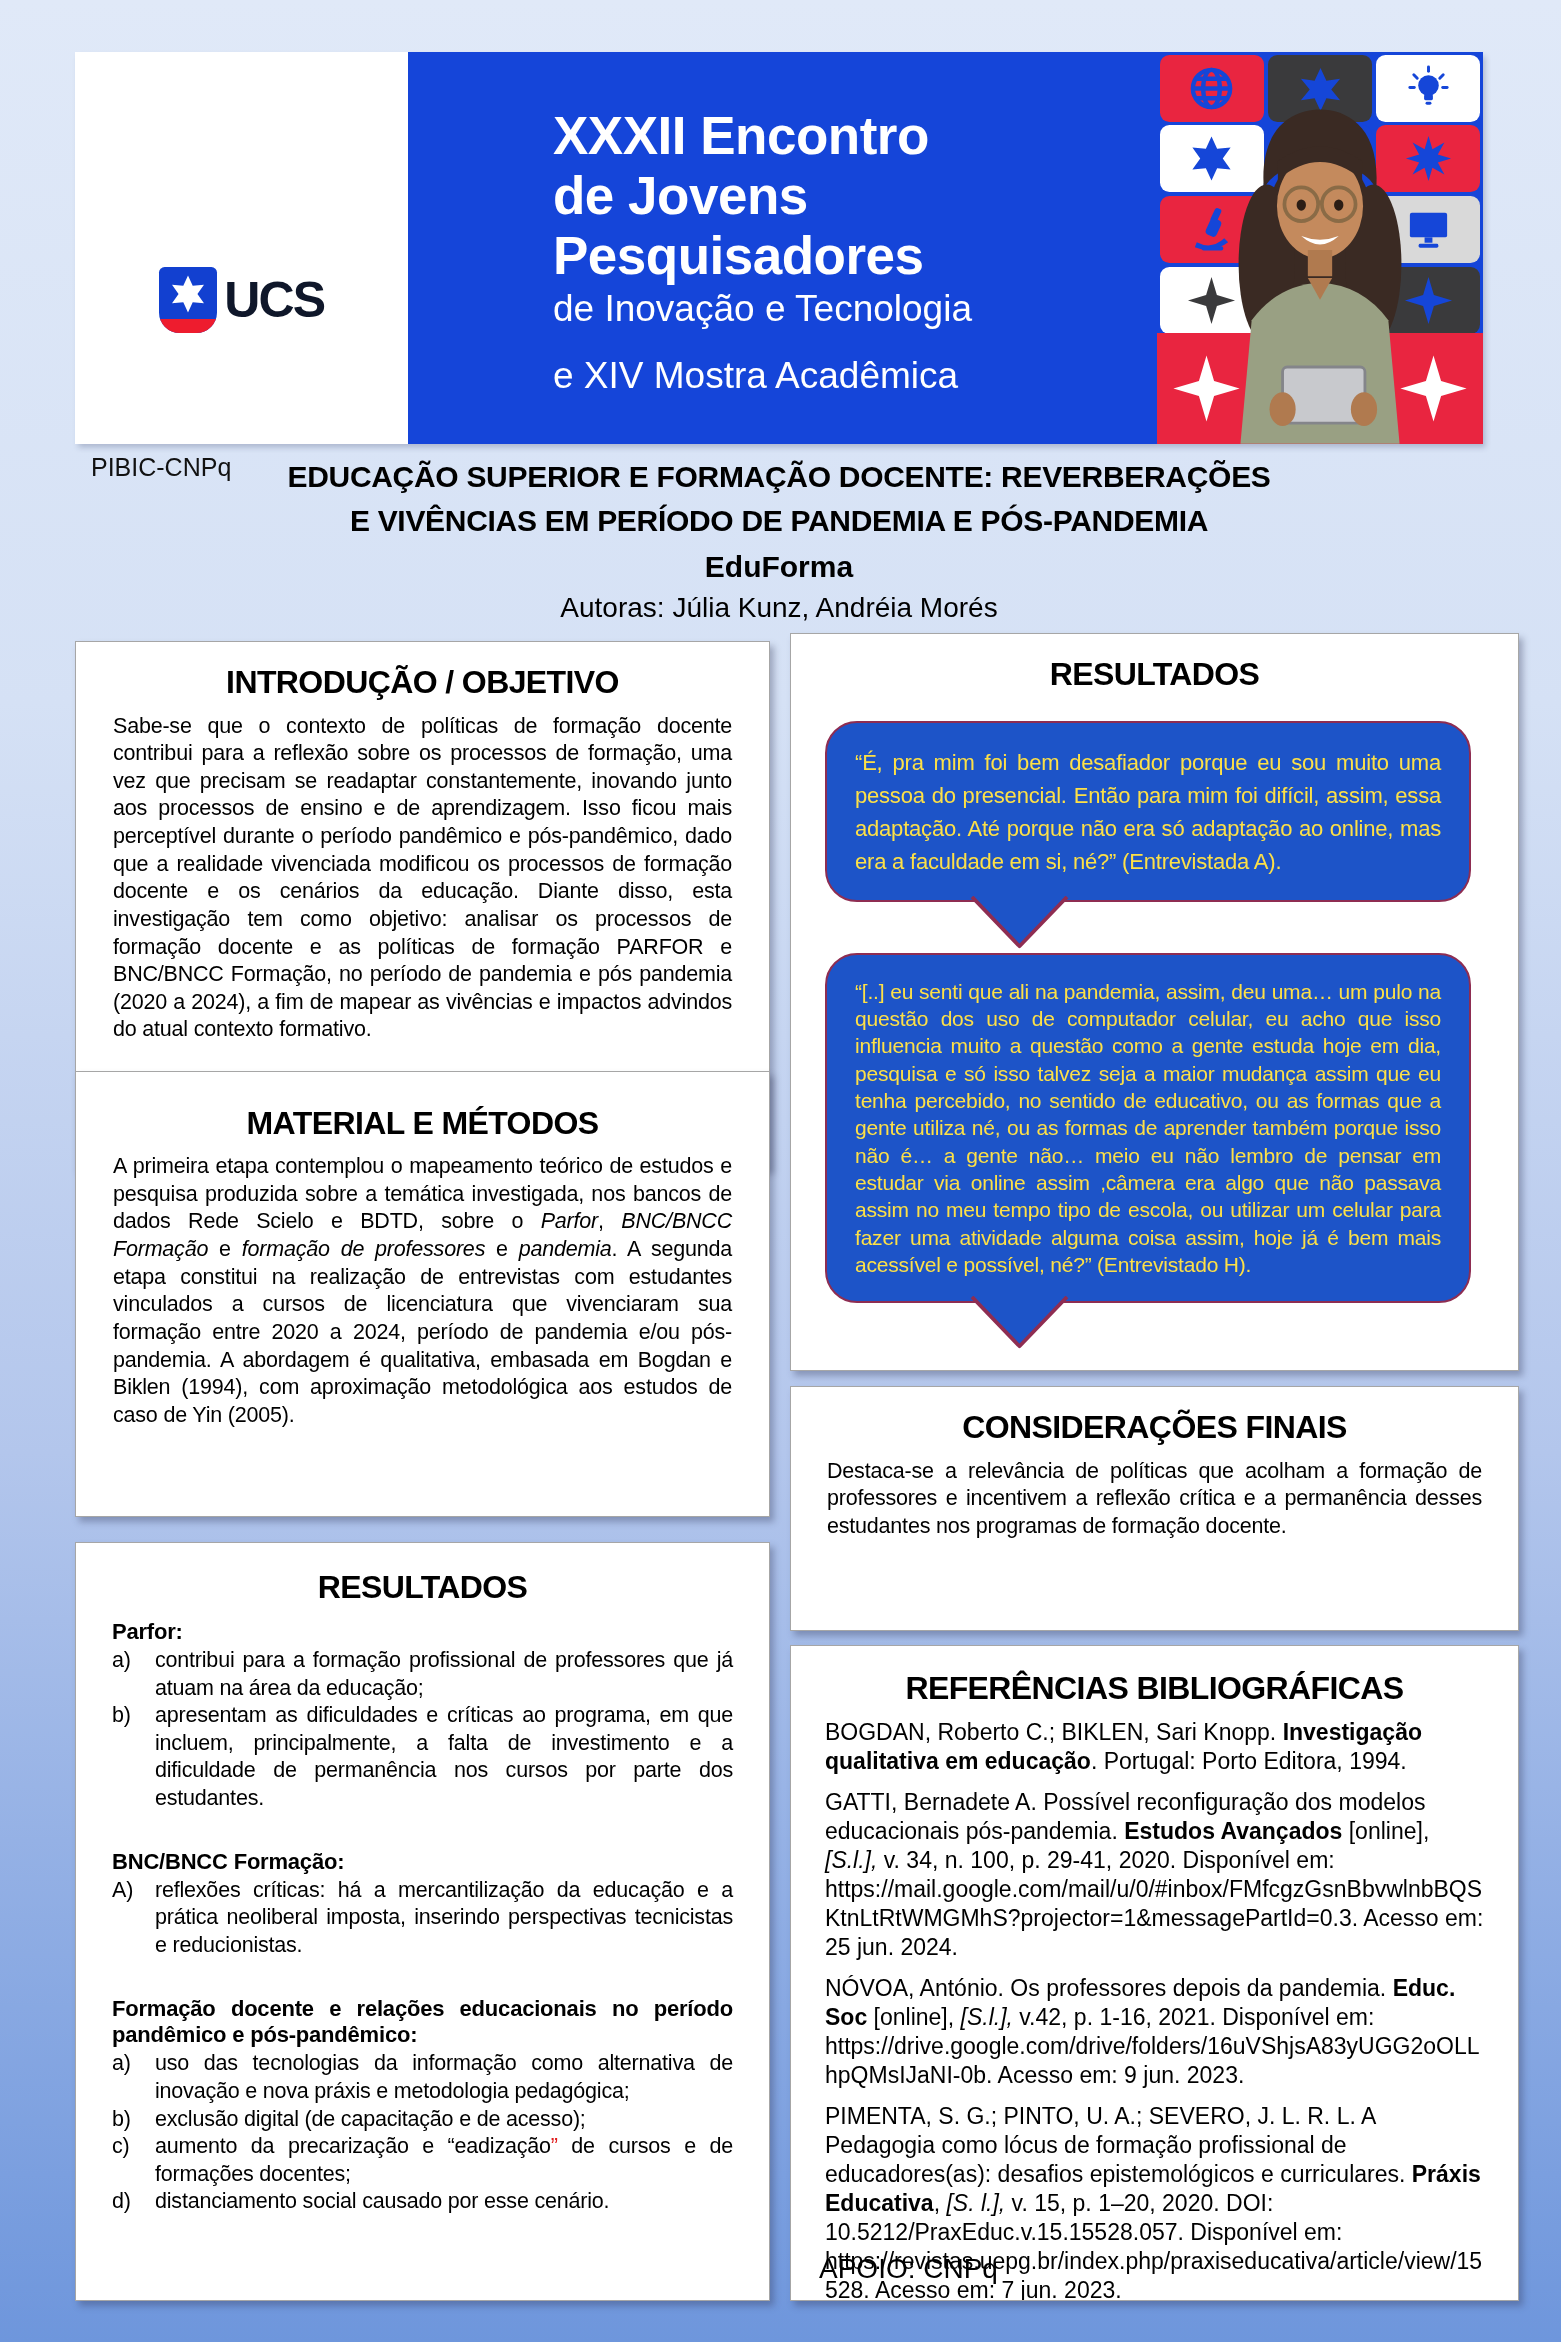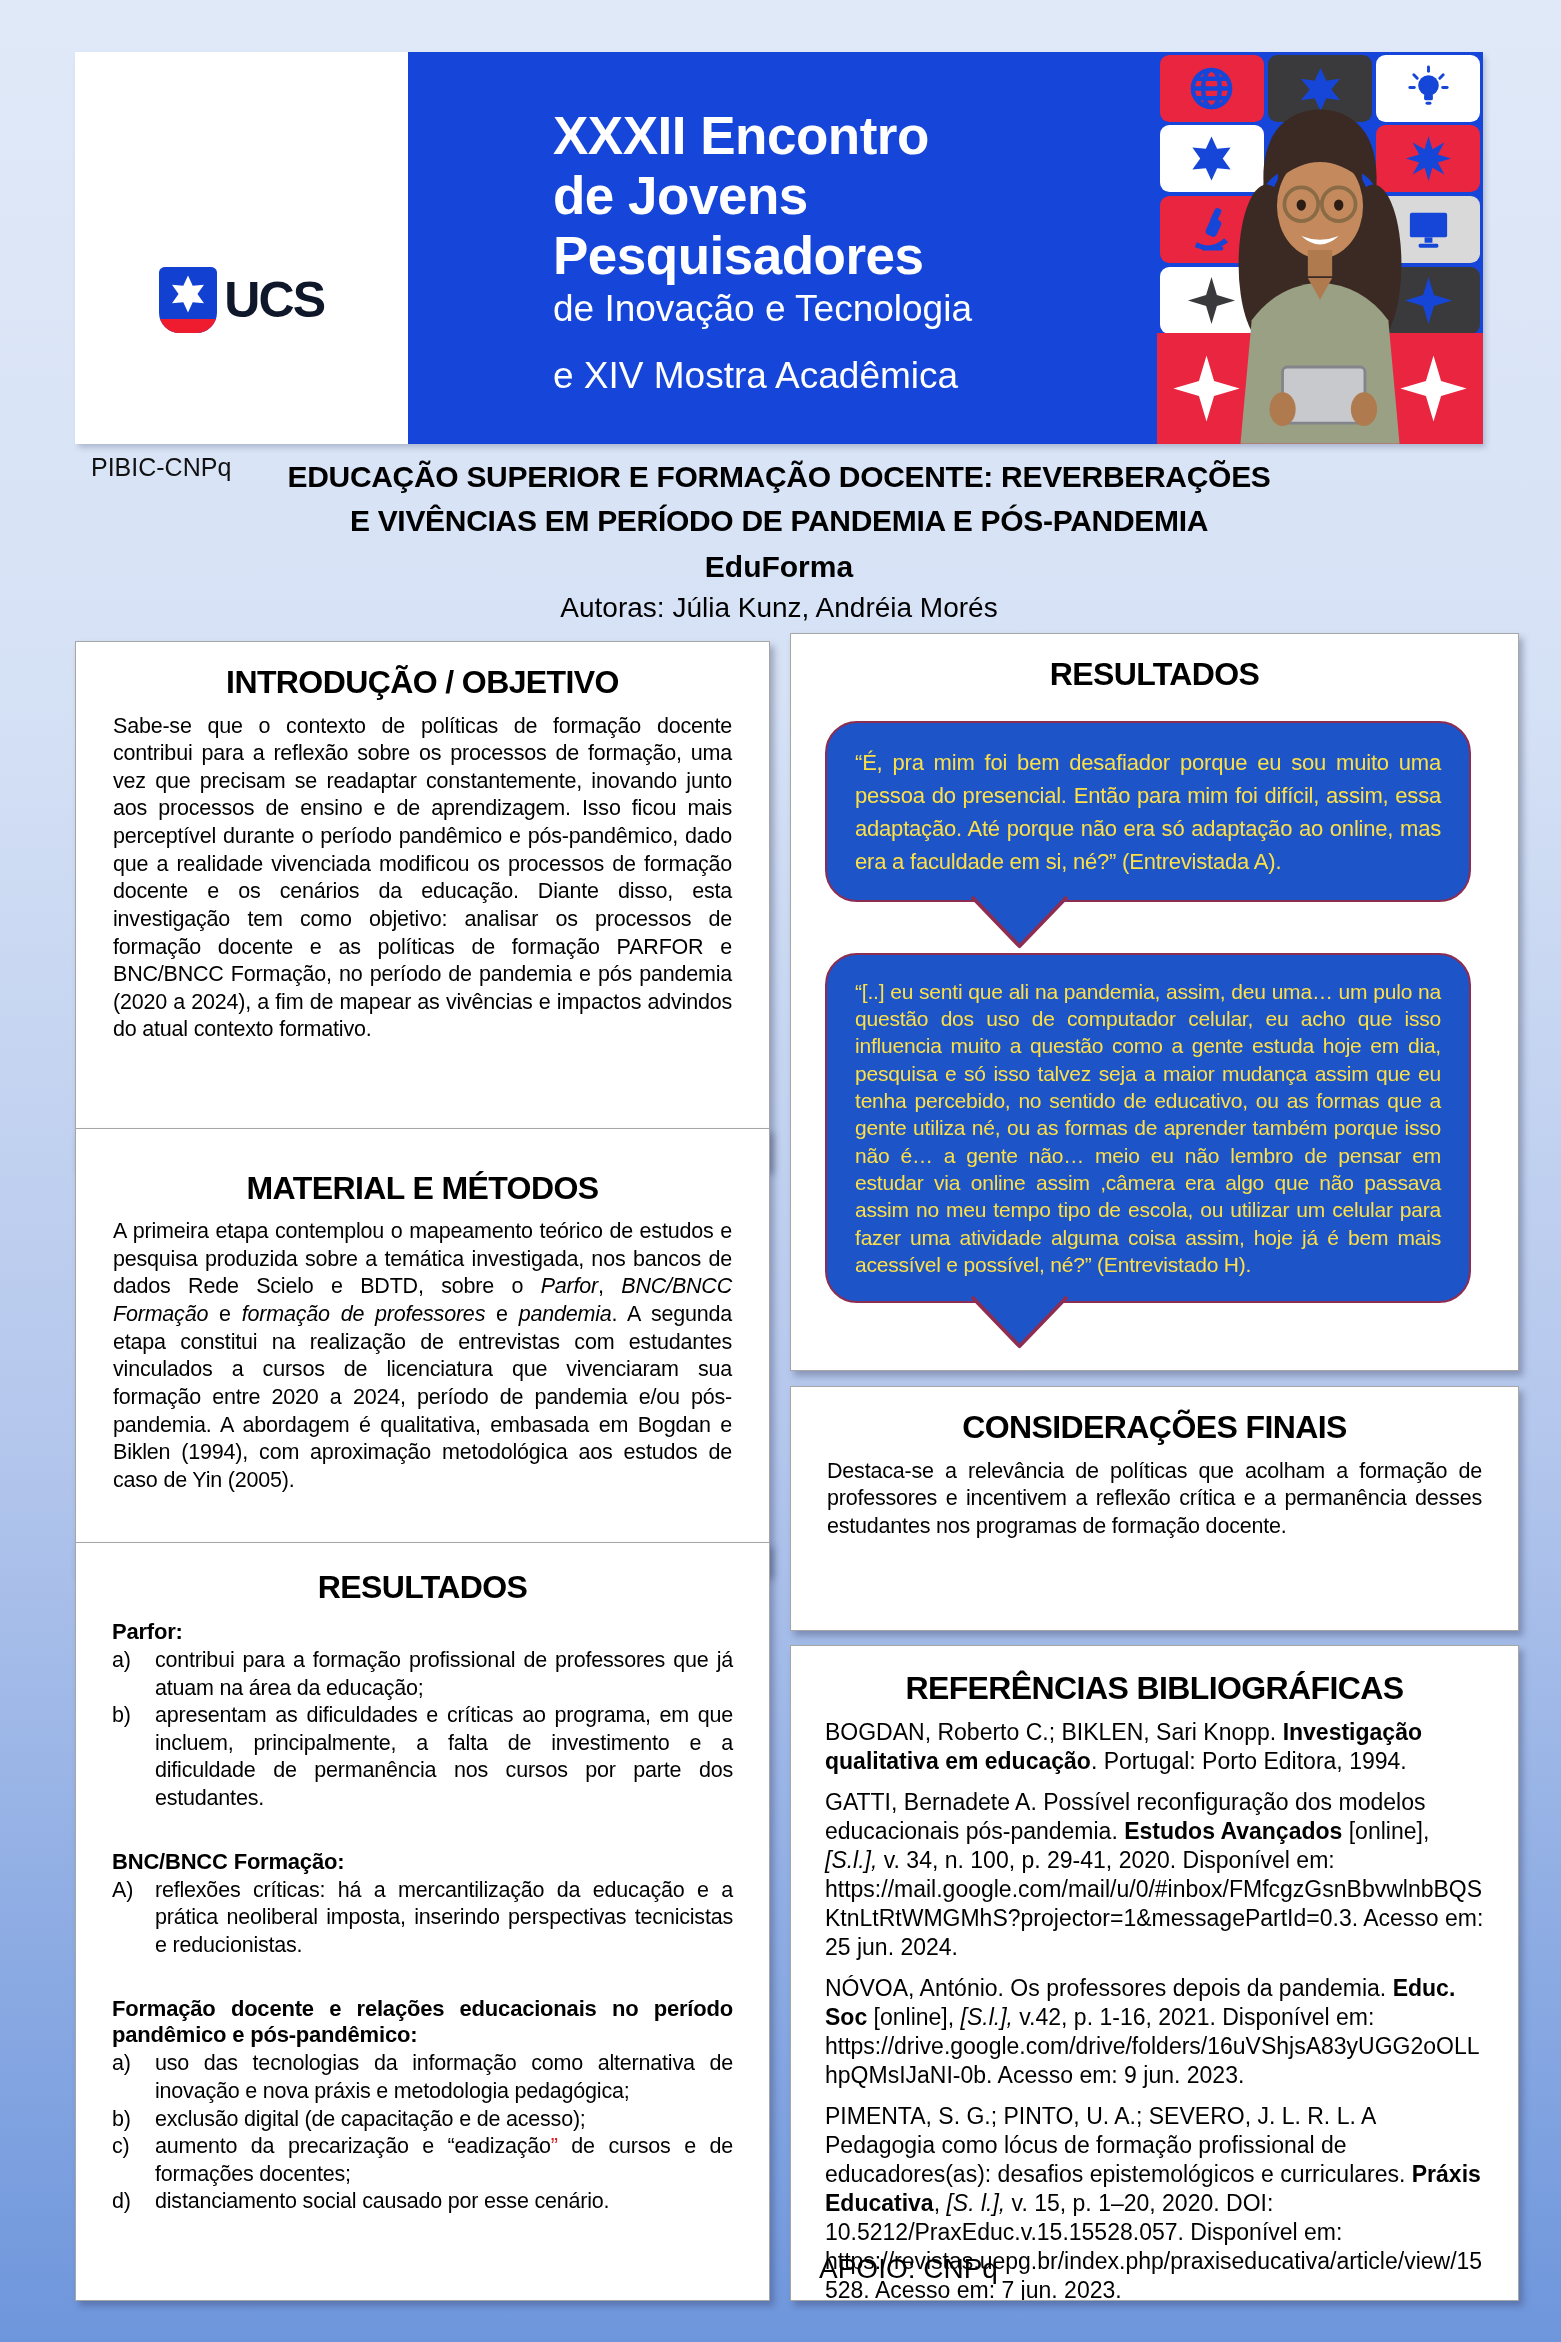--- a/index.html
+++ b/index.html
@@ -31,21 +31,21 @@
   .pibic{position:absolute;left:91px;top:453px;font-size:25px;color:#111;}
   .titleblock{position:absolute;left:75px;top:455px;width:1408px;text-align:center;color:#000;}
   .t1{font-size:30px;font-weight:bold;line-height:1.45;letter-spacing:-0.3px;}
   .t2{font-size:30px;font-weight:bold;margin-top:8.4px;}
   .authors{font-size:28px;margin-top:7.5px;}
 
   
   .box{position:absolute;background:#fff;border:0.9px solid #a6a6a6;box-shadow:3.7px 4.7px 6.6px rgba(50,55,85,.35);
        box-sizing:border-box;overflow:hidden;color:#000;}
   .b-intro{left:75px;top:633px;width:695px;height:528px;padding:9.4px 37px;margin-top:8px;}
-  .b-met{left:75px;top:1128px;width:695px;height:446px;padding:28px 37px;}
+  .b-met{left:75px;top:1071px;width:695px;height:446px;padding:20px 37px;}
   .b-resL{left:75px;top:1542px;width:695px;height:759px;padding:13px 36px;}
   .b-resR{left:790px;top:633px;width:729px;height:738px;padding:9.4px 0;}
   .b-fin{left:790px;top:1386px;width:729px;height:245px;padding:9.4px 36px;}
   .b-ref{left:790px;top:1645px;width:729px;height:656px;padding:11.2px 34px;}
 
   .h-sec{font-size:32px;font-weight:bold;text-align:center;letter-spacing:-0.6px;margin:13px 0 11.2px;}
   .body-text{font-size:21.5px;line-height:1.285;text-align:justify;letter-spacing:-0.2px;}
   .sub-h{font-size:22px;font-weight:bold;margin:24px 0 1.9px;letter-spacing:-0.2px;}
   .sub-h.first{margin-top:13px;}
   .li{display:flex;font-size:21.5px;line-height:1.285;letter-spacing:-0.2px;}

